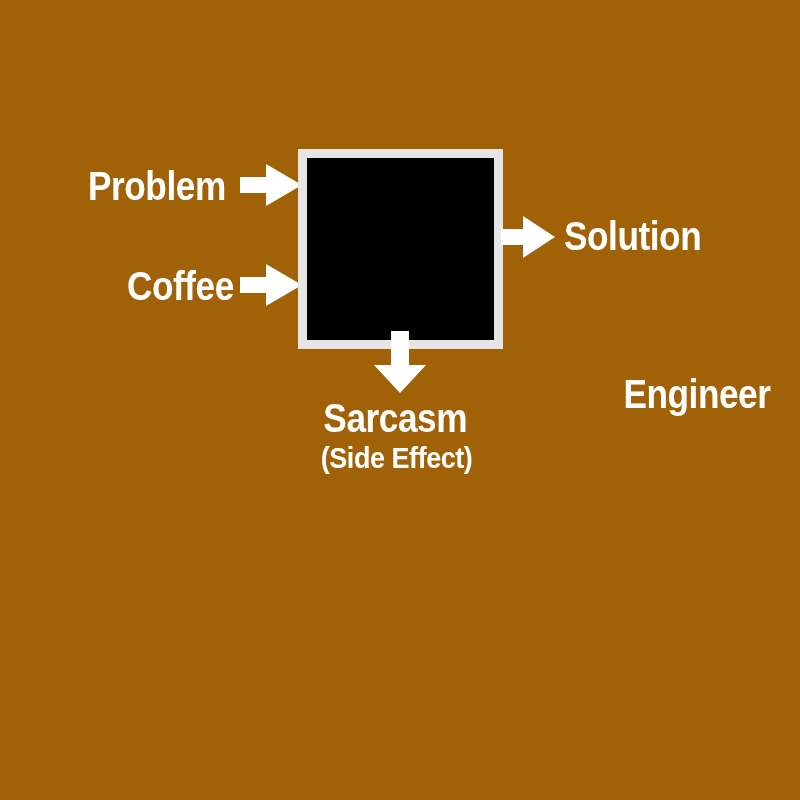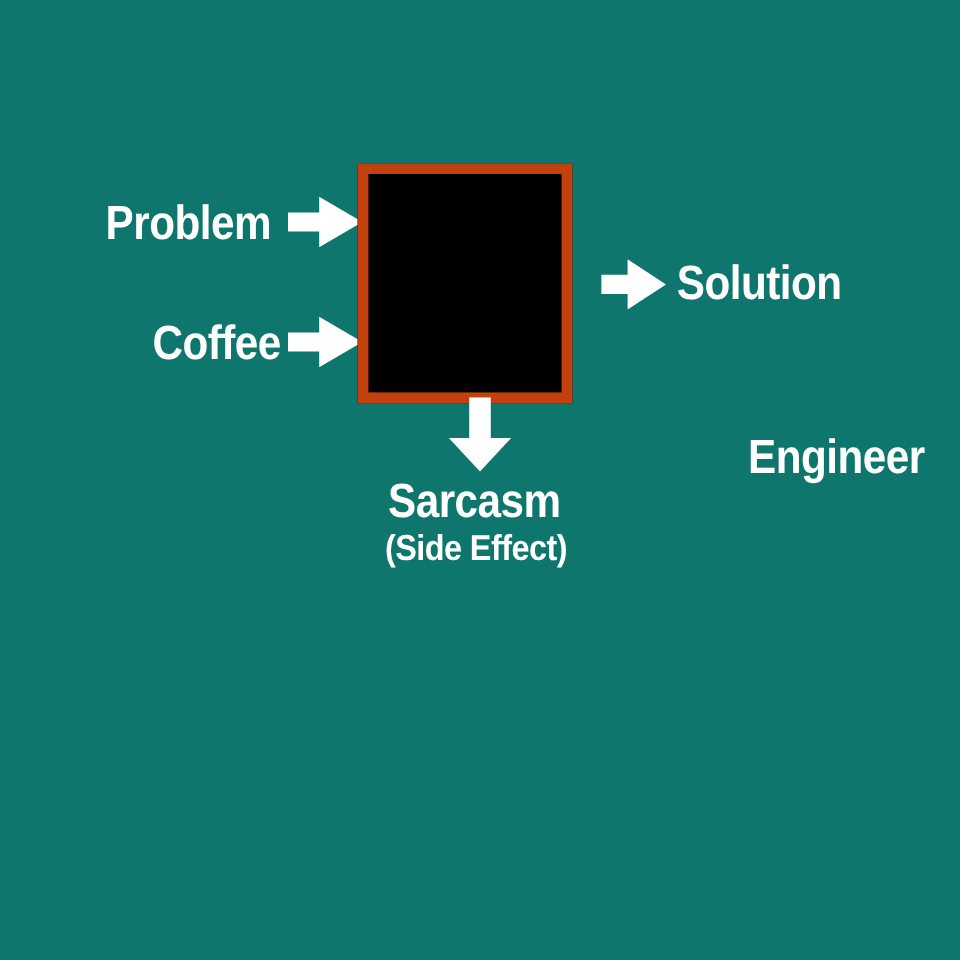--- a/index.html
+++ b/index.html
@@ -11,21 +11,21 @@
   body {
     width: 800px;
     height: 800px;
     overflow: hidden;
     font-family: "Liberation Sans", sans-serif;
   }
   #stage {
     position: relative;
     width: 800px;
     height: 800px;
-    background: #0f766e;
+    background: #a16207;
   }
 
   
   .lbl {
     position: absolute;
     color: #ffffff;
     font-family: "Liberation Sans", sans-serif;
     font-weight: bold;
     letter-spacing: -0.5px;
     white-space: nowrap;
@@ -66,25 +66,25 @@
     left: 405px;
     top: 443px;
     font-size: 30px;
     transform: translateX(-50%) scaleX(0.90);
   }
 
   
   #engineer-box {
     position: absolute;
     left: 298px;
-    top: 136px;
-    width: 179px;
+    top: 149px;
+    width: 205px;
     height: 200px;
     box-sizing: border-box;
-    border: 9px solid #c2410c;
+    border: 9px solid #e5e5e5;
     background: #000000;
   }
 
   
   .arrow {
     position: absolute;
     display: block;
   }
   #arrow-problem  { left: 240px; top: 164px; }
   #arrow-coffee   { left: 240px; top: 264px; }

